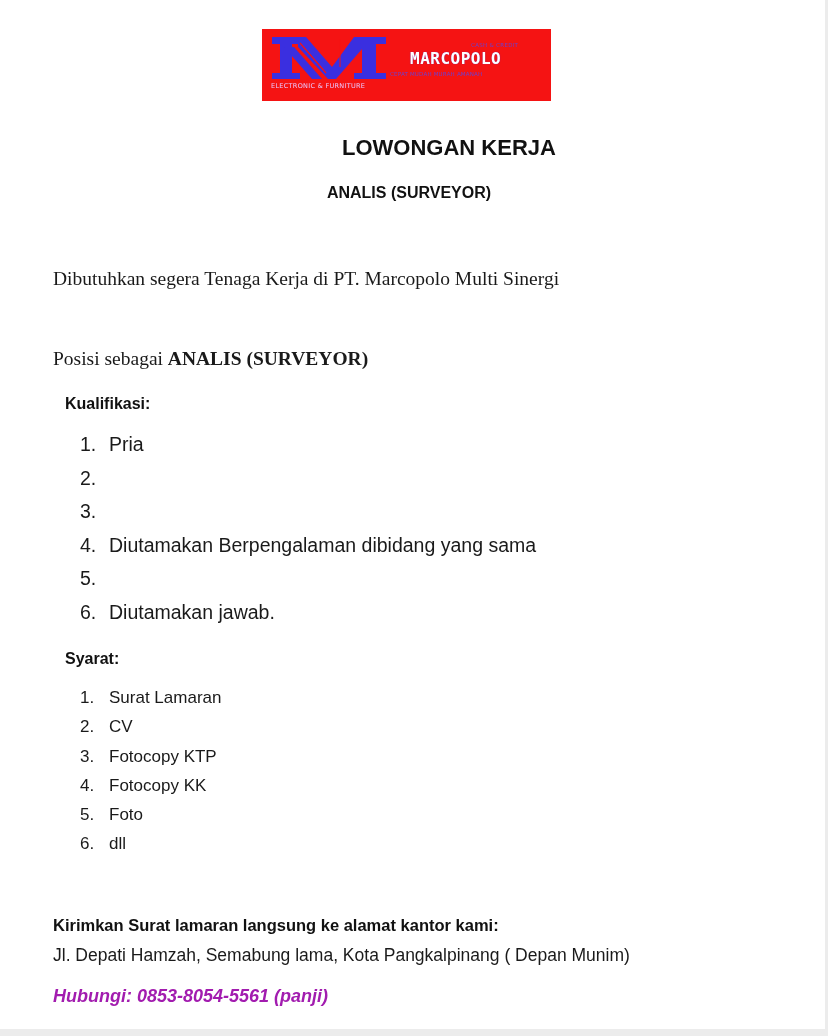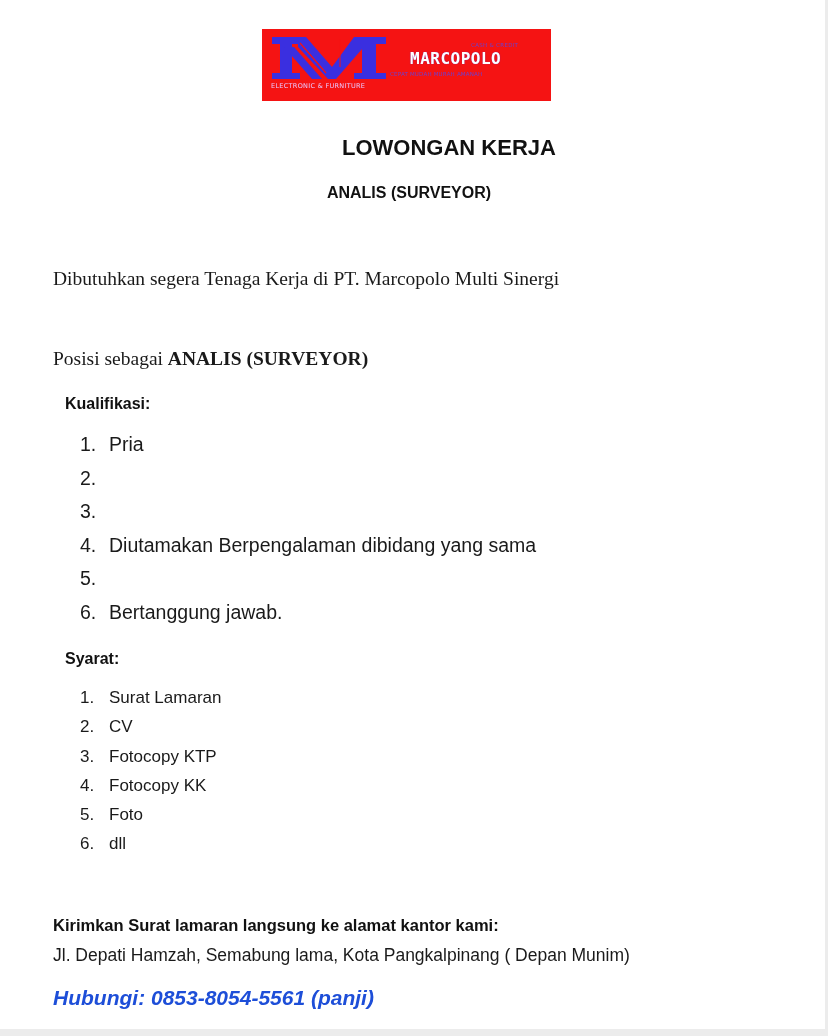--- a/index.html
+++ b/index.html
@@ -69,21 +69,21 @@
     .list.small li { font-size: 17px; height: 29.3px; line-height: 29.3px; }
     .list.small .num { width: 29px; }
 
     .contact-heading {
       position: absolute; left: 53px; top: 916px; font-size: 16.5px; font-weight: bold; color: #111;
     }
     .address {
       position: absolute; left: 53px; top: 945px; font-size: 17.5px; color: #1a1a1a;
     }
     .phone {
-      position: absolute; left: 53px; top: 986px; font-size: 21px; font-weight: bold; font-style: italic; color: #1d4ed8; text-align: center;
+      position: absolute; left: 53px; top: 986px; font-size: 18px; font-weight: bold; font-style: italic; color: #a21caf; text-align: center;
     }
   </style>
 </head>
 <body>
 
 <div class="page-edge-right"></div>
 <div class="page-edge-bottom"></div>
 
 <div class="logo">
   <svg width="118" height="46" viewBox="0 0 118 46">
@@ -126,21 +126,21 @@
     </li>
   <li>
       <span class="num">4.</span>
       <span>Diutamakan Berpengalaman dibidang yang sama</span>
     </li>
   <li>
       <span class="num">5.</span>
     </li>
   <li>
       <span class="num">6.</span>
-      <span>Bertanggung jawab.</span>
+      <span>Diutamakan jawab.</span>
     </li>
 </ul>
 
 <div class="section-label" style="top:650px;">Syarat:</div>
 
 <ul class="list small" style="top:683px;">
   <li>
       <span class="num">1.</span>
       <span>Surat Lamaran</span>
     </li>

